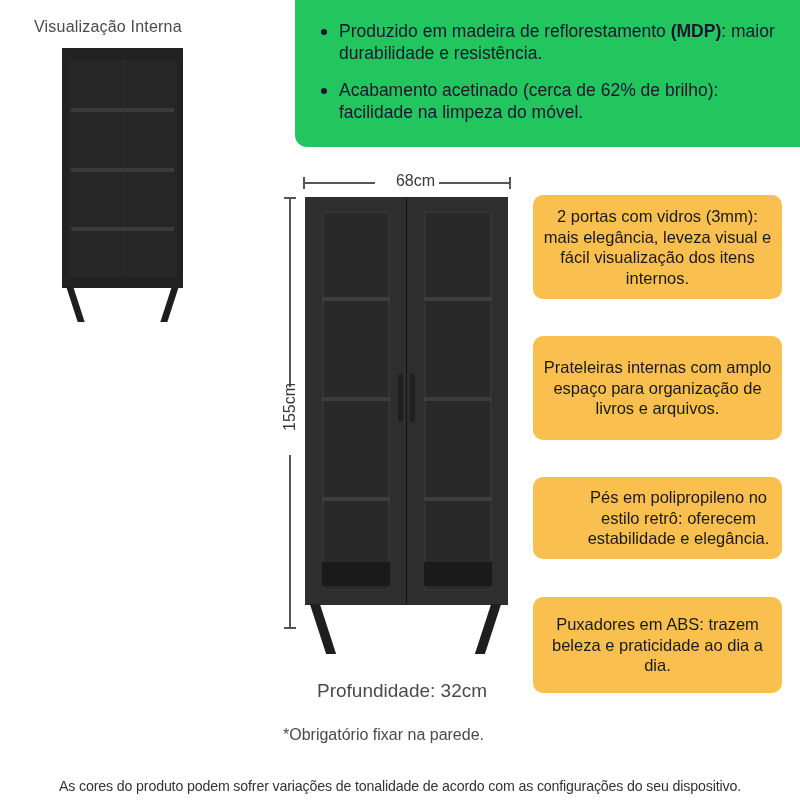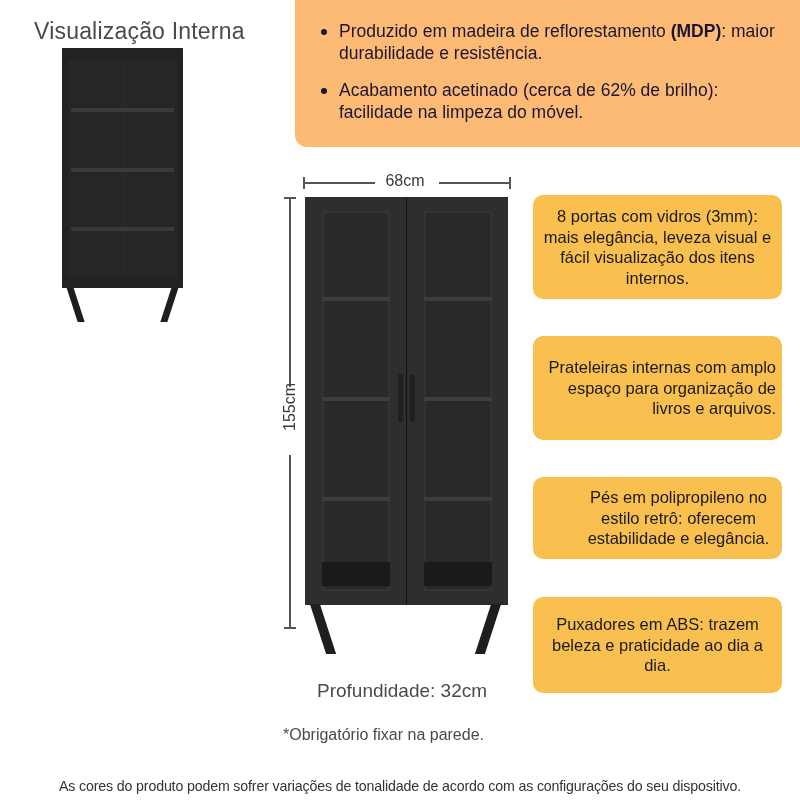--- a/index.html
+++ b/index.html
@@ -1,39 +1,39 @@
 <!DOCTYPE html>
 <html><head>
 <meta charset="utf-8">
 <style>
   * { box-sizing: border-box; margin: 0; padding: 0; }
   html, body { width: 800px; height: 800px; background: #ffffff; overflow: hidden; }
   body { position: relative; font-family: "Liberation Sans", "DejaVu Sans", sans-serif; color: #1a1a1a; }
 
-  .internal-title { position: absolute; left: 34px; top: 18px; font-size: 23px; color: #4a4a4a; letter-spacing: 0.2px; }
+  .internal-title { position: absolute; left: 34px; top: 18px; font-size: 16px; color: #4a4a4a; letter-spacing: 0.2px; }
 
   
   .mini { position: absolute; left: 62px; top: 48px; width: 121px; height: 240px; background: #222; }
   .mini .inner { position: absolute; left: 6px; top: 12px; right: 6px; bottom: 11px; background: #262626; }
   .mini .shelf { position: absolute; left: 3px; right: 3px; height: 4px; background: #3a3a3a; }
   .mini .split { position: absolute; top: 0; bottom: 0; left: 50%; width: 1px; background: #2c2c2c; }
   .leg { position: absolute; width: 7px; background: #1e1e1e; }
 
   
-  .purple { position: absolute; left: 295px; top: 0; width: 505px; height: 147px; background: #fdba74; border-radius: 0 0 0 12px; padding: 20px 20px 16px 22px; }
+  .purple { position: absolute; left: 295px; top: 0; width: 505px; height: 147px; background: #22c55e; border-radius: 0 0 0 12px; padding: 20px 20px 16px 22px; }
   .purple ul { list-style: none; }
   .purple li { position: relative; padding-left: 22px; font-size: 17.5px; line-height: 22px; color: #1c1530; margin-bottom: 15px; }
   .purple li::before { content: ""; position: absolute; left: 4px; top: 9px; width: 6px; height: 6px; border-radius: 50%; background: #1c1530; }
   .purple b { font-weight: 700; }
 
   
   .dim-h { position: absolute; left: 303px; top: 182px; width: 208px; height: 2px; }
   .dim-h .line { position: absolute; top: 0; height: 2px; background: #555; }
   .dim-h .tick { position: absolute; top: -5px; width: 2px; height: 12px; background: #555; }
-  .dim-h-label { position: absolute; left: 375px; top: 172px; font-size: 16px; color: #3a3a3a; width: 60px; text-align: center; }
+  .dim-h-label { position: absolute; left: 375px; top: 172px; font-size: 16px; color: #3a3a3a; width: 60px; text-align: right; }
   .dim-v { position: absolute; left: 289px; top: 197px; width: 2px; height: 432px; }
   .dim-v .line { position: absolute; left: 0; width: 2px; background: #555; }
   .dim-v .tick { position: absolute; left: -5px; width: 12px; height: 2px; background: #555; }
   .dim-v-label { position: absolute; left: 265px; top: 398px; font-size: 16px; color: #3a3a3a; transform: rotate(-90deg); width: 50px; text-align: center; }
 
   
   .cab { position: absolute; left: 305px; top: 197px; width: 203px; height: 408px; background: #2b2b2b; }
   .door { position: absolute; top: 0; bottom: 0; width: 101px; background: #2e2e2e; }
   .door.left { left: 0; }
   .door.right { right: 0; }
@@ -107,23 +107,23 @@
   <div class="handle" style="left:93px"></div>
   <div class="handle" style="left:105px"></div>
 </div>
 <div class="leg" style="left:318px; top:604px; width:10px; height:50px; transform:skewX(18deg);"></div>
 <div class="leg" style="left:483px; top:604px; width:10px; height:50px; transform:skewX(-18deg);"></div>
 
 <div class="profund">Profundidade: 32cm</div>
 <div class="note">*Obrigatório fixar na parede.</div>
 
 <div class="feature" style="top:195px; height:104px;">
-  <span>8 portas com vidros (3mm): mais elegância, leveza visual e fácil visualização dos itens internos.</span>
+  <span>2 portas com vidros (3mm): mais elegância, leveza visual e fácil visualização dos itens internos.</span>
 </div>
-<div class="feature" style="top:336px; height:104px;text-align:right;">
+<div class="feature" style="top:336px; height:104px;">
   <span>Prateleiras internas com amplo espaço para organização de livros e arquivos.</span>
 </div>
 <div class="feature" style="top:477px; height:82px;padding-left:48px;">
   <span>Pés em polipropileno no estilo retrô: oferecem estabilidade e elegância.</span>
 </div>
 <div class="feature" style="top:597px; height:96px;">
   <span>Puxadores em ABS: trazem beleza e praticidade ao dia a dia.</span>
 </div>
 
 <div class="disclaimer">As cores do produto podem sofrer variações de tonalidade de acordo com as configurações do seu dispositivo.</div>

